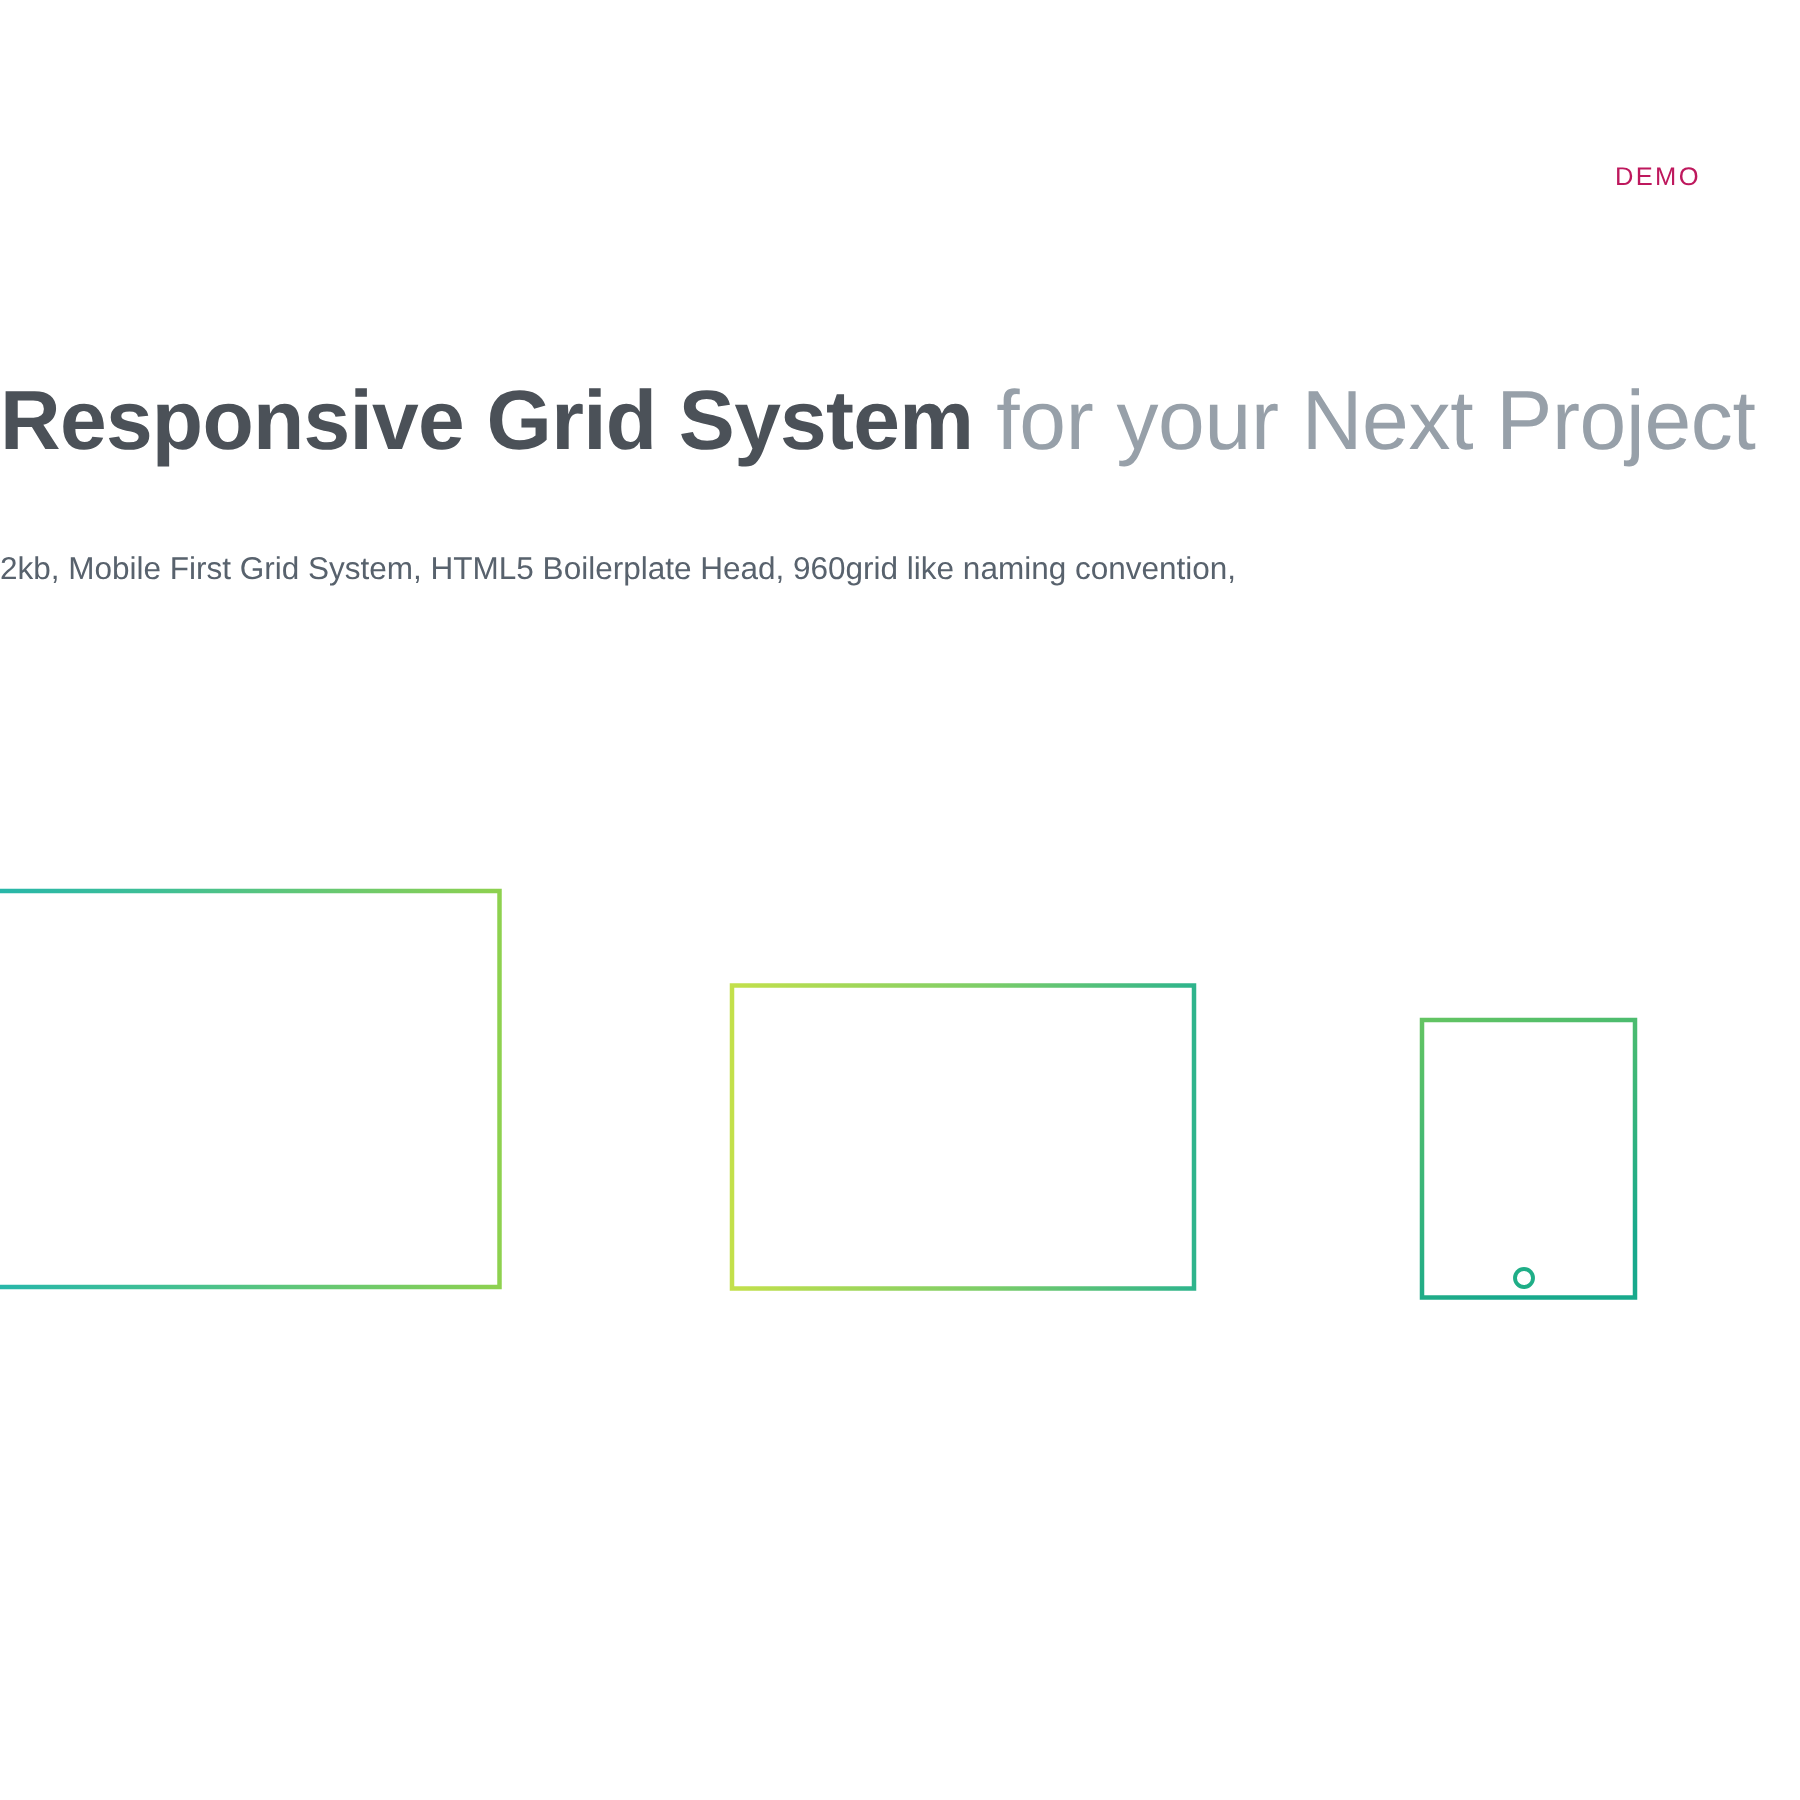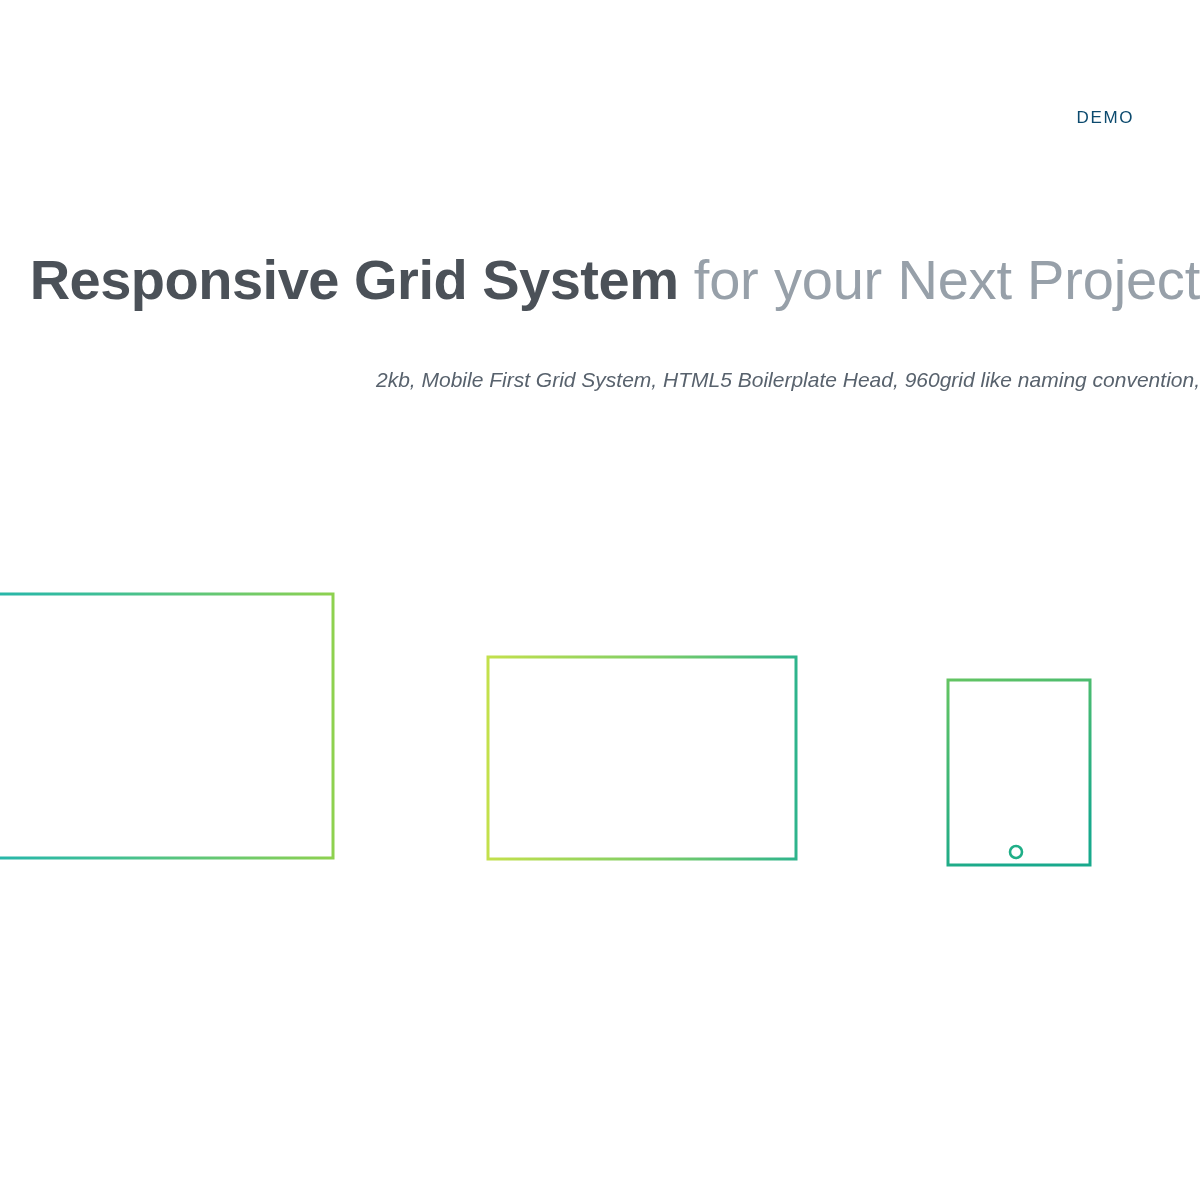--- a/index.html
+++ b/index.html
@@ -20,33 +20,33 @@
     position: absolute;
     top: 0; left: 0; right: 0;
     height: 150px;
   }
   .nav-demo {
     position: absolute;
     right: 66px;
     top: 108px;
     font-size: 17px;
     letter-spacing: 1.6px;
-    color: #0c4a6e;
+    color: #be185d;
     text-decoration: none;
     font-weight: 400;
     cursor: pointer;
   }
 
   
   .hero {
     position: absolute;
     top: 248px;
     left: 0;
     width: 1200px;
-    text-align: right;
+    text-align: left;
   }
   .hero-title {
     margin: 0;
     font-size: 56px;
     line-height: 1.15;
     font-weight: 400;
     white-space: nowrap;
   }
   .title-strong {
     font-weight: 700;
@@ -58,21 +58,21 @@
     color: #97a0a9;
     letter-spacing: -0.2px;
   }
   .hero-sub {
     margin: 50px 0 0 0;
     font-size: 21px;
     line-height: 1.75;
     font-weight: 400;
     color: #58626d;
   }
-  .hero-sub span { display: block; font-style: italic; }
+  .hero-sub span { display: block; }
 
   
   .devices {
     position: absolute;
     top: 0; left: 0;
     width: 1200px;
     height: 1200px;
     pointer-events: none;
   }
   .devices svg { display: block; }

